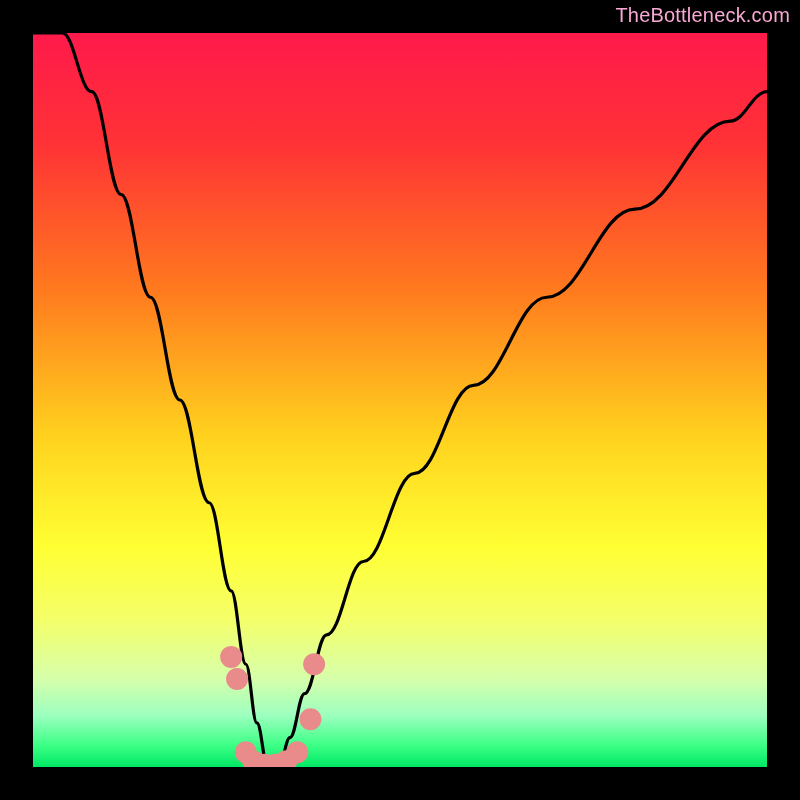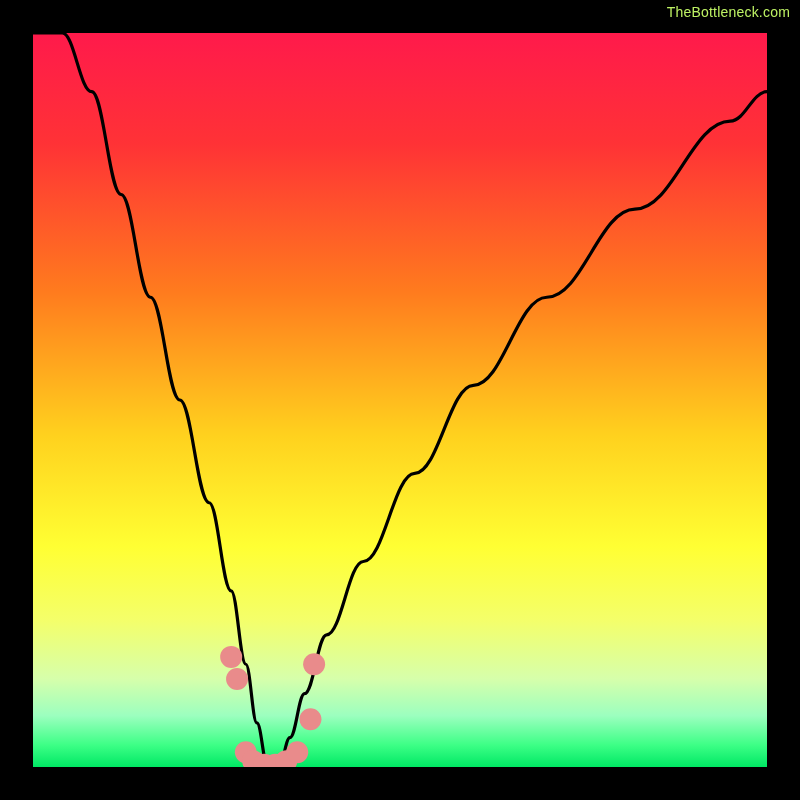--- a/index.html
+++ b/index.html
@@ -13,22 +13,22 @@
   .frame {
     position: relative;
     width: 800px;
     height: 800px;
     background: #000;
   }
   .watermark {
     position: absolute;
     top: 4px;
     right: 10px;
-    color: #bef264;
-    font-size: 14px;
+    color: #f9a8d4;
+    font-size: 20px;
     font-weight: 500;
     letter-spacing: 0.2px;
     z-index: 5;
   }
   svg {
     position: absolute;
     top: 0;
     left: 0;
   }
 </style>

